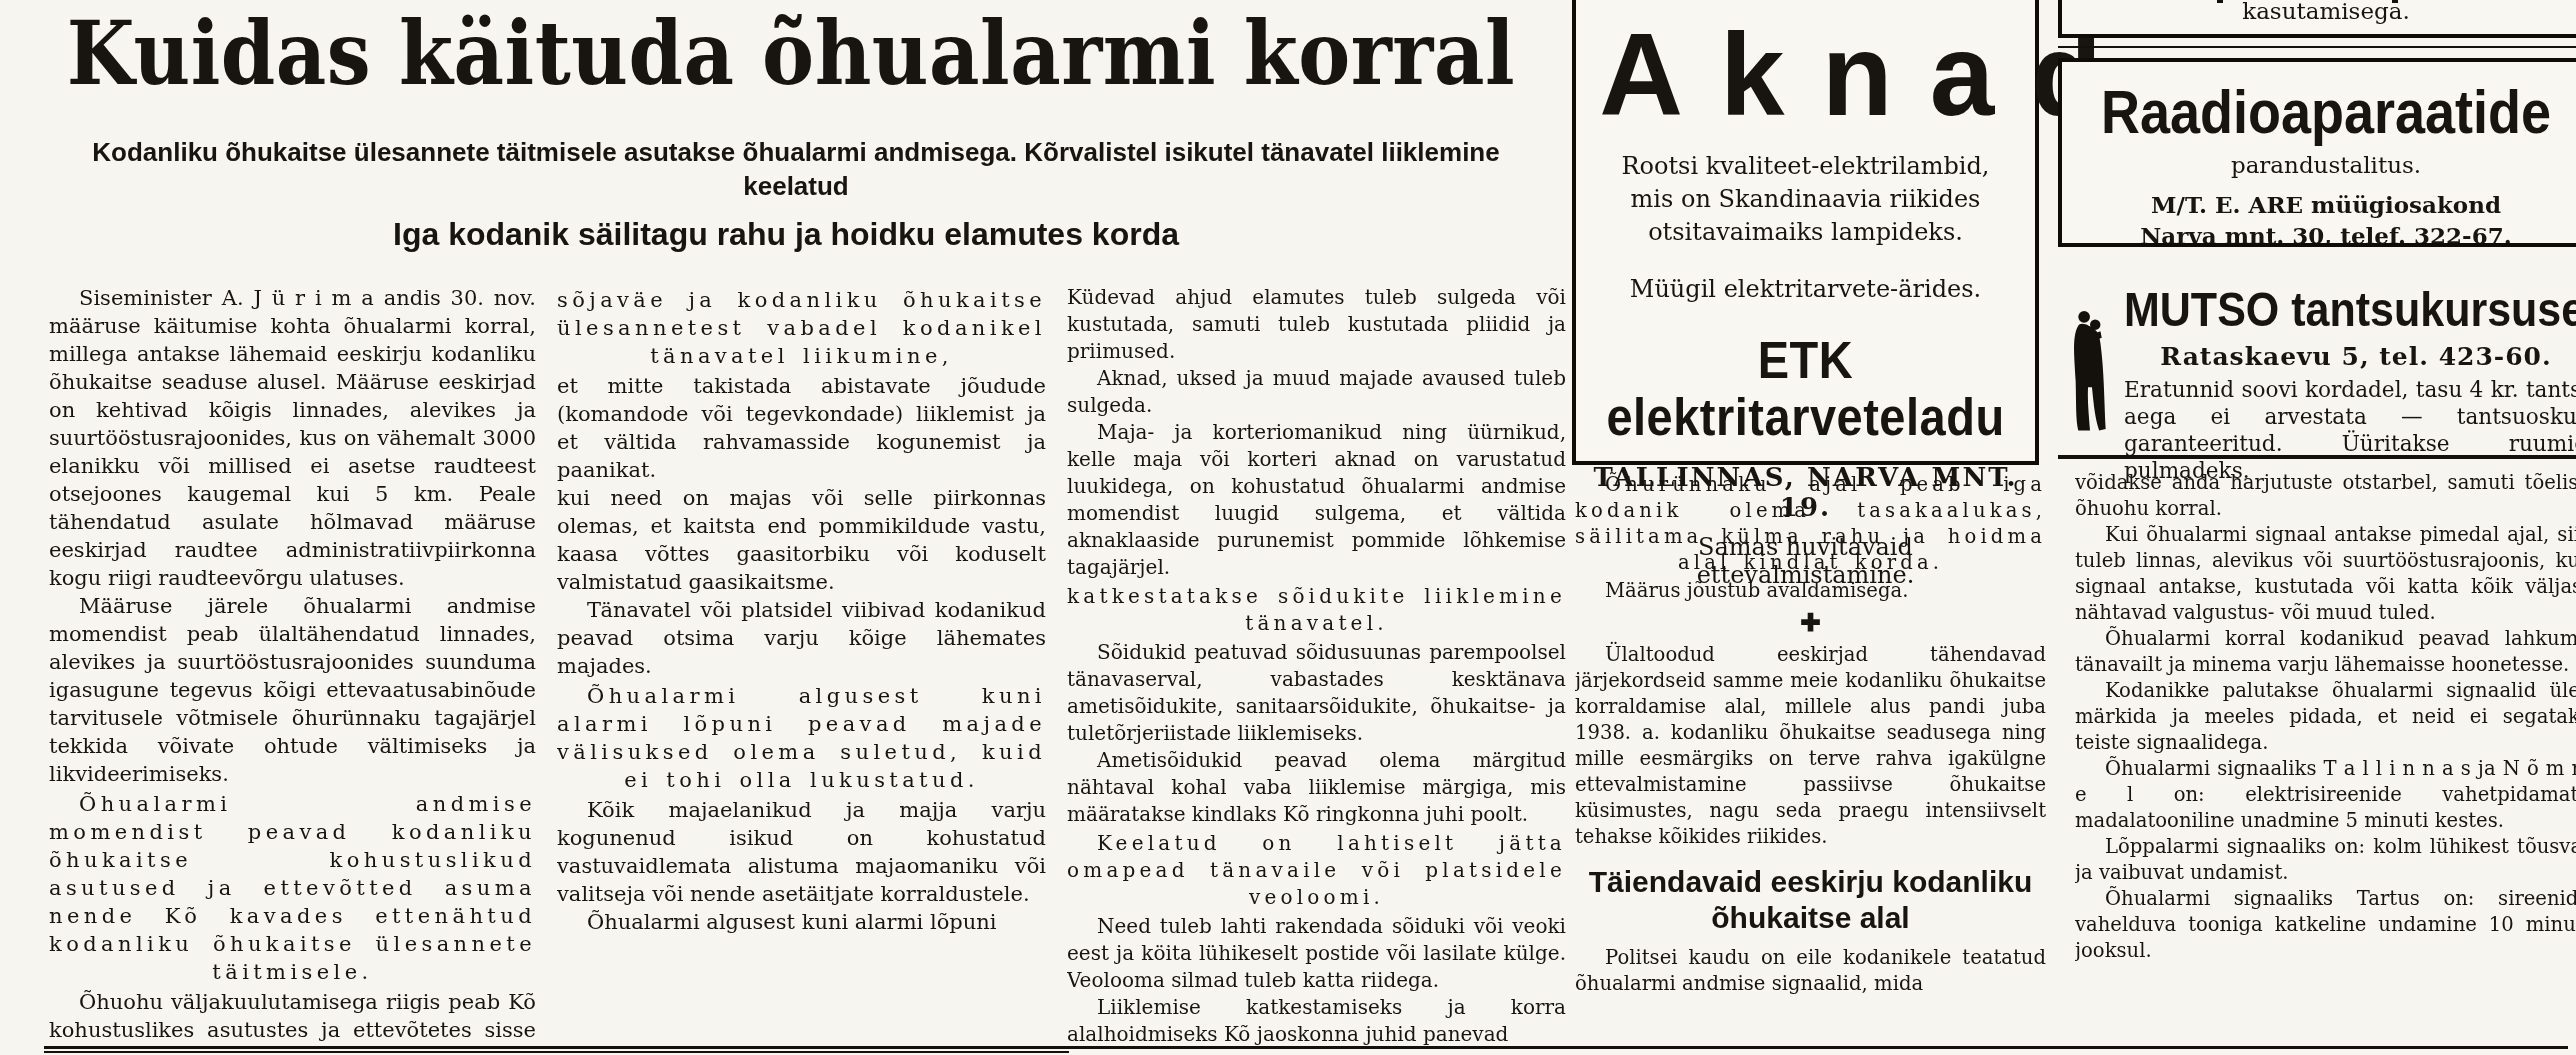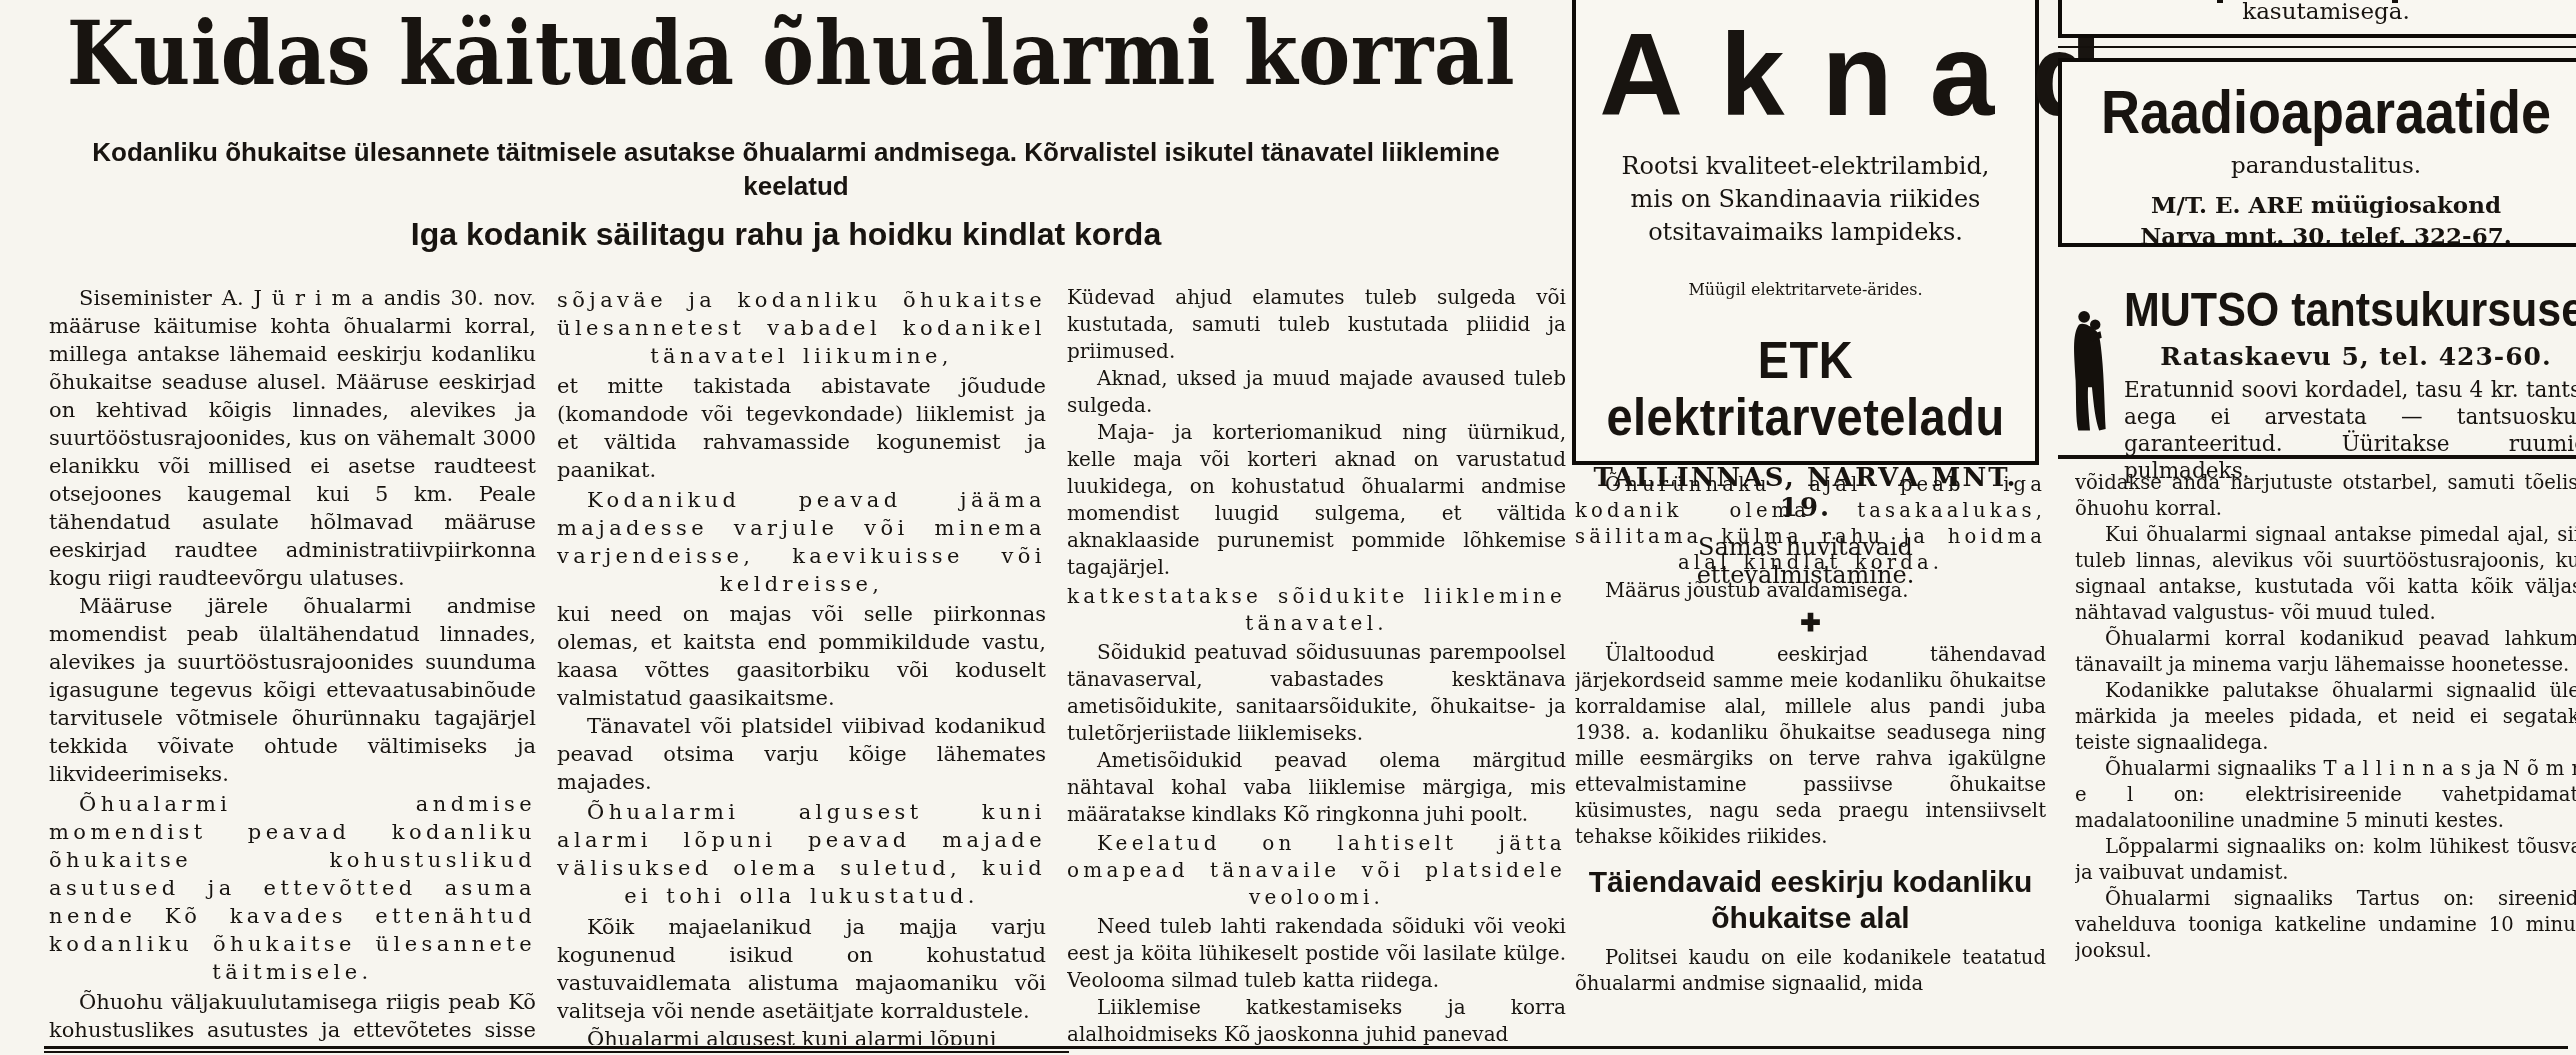--- a/index.html
+++ b/index.html
@@ -46,21 +46,21 @@
   .luma{
     position:absolute;left:1572px;top:-7.2px;width:459px;height:464px;
     border:4.6px solid #0e0b08;background:#f9f7f1;text-align:center;
   }
   .luma-title{
     margin-top:14.4px;
     font-family:"Liberation Sans","DejaVu Sans",sans-serif;
     font-weight:bold;font-size:116px;line-height:129px;letter-spacing:0.32em;text-indent:0.2em;
   }
   .luma-body{margin:9.3px 23px 0 23px;font-size:24px;line-height:33px;text-align:center;}
-  .luma-mid{margin:25px 23px 16px 23px;font-size:16px;line-height:31px;}
+  .luma-mid{margin:25px 23px 16px 23px;font-size:24px;line-height:31px;}
   .luma-etk{
     margin-top:32px;
     font-family:"Liberation Sans","DejaVu Sans",sans-serif;
     font-weight:bold;font-size:47px;line-height:52px;letter-spacing:0.5px;transform:scaleY(1.1);
   }
   .luma-addr{margin-top:21px;font-weight:bold;font-size:26px;letter-spacing:2.1px;}
   .luma-last{margin:11.3px 20.6px 0 20.6px;font-size:24px;}
   
   .cutbox{
     position:absolute;left:2058px;top:-6.2px;width:528px;height:40px;
@@ -97,32 +97,31 @@
   .rule-bottom{left:44px;top:1046px;width:2524px;height:2.6px;}
   .rule-bottom2{left:44px;top:1051px;width:1025px;height:1.5px;}
 </style>
 </head>
 <body>
 
 <div class="page">
 
   <h1 class="headline">Kuidas käituda õhualarmi korral</h1>
   <p class="deck">Kodanliku õhukaitse ülesannete täitmisele asutakse õhualarmi andmisega.  Kõrvalistel isikutel tänavatel liiklemine keelatud</p>
-  <h2 class="crosshead">Iga kodanik säilitagu rahu ja hoidku kindlat korda</h2>
+  <h2 class="crosshead">Iga kodanik säilitagu rahu ja hoidku elamutes korda</h2>
 
   <div class="col col1">
       <p class="para">Siseminister A. J ü r i m a andis 30. nov. määruse käitumise kohta õhualarmi korral, millega antakse lähemaid eeskirju kodanliku õhukaitse seaduse alusel. Määruse eeskirjad on kehtivad kõigis linnades, alevikes ja suurtööstusrajoonides, kus on vähemalt 3000 elanikku või millised ei asetse raudteest otsejoones kaugemal kui 5 km. Peale tähendatud asulate hõlmavad määruse eeskirjad raudtee administratiivpiirkonna kogu riigi raudteevõrgu ulatuses.</p>
       <p class="para">Määruse järele õhualarmi andmise momendist peab ülaltähendatud linnades, alevikes ja suurtööstusrajoonides suunduma igasugune tegevus kõigi ettevaatusabinõude tarvitusele võtmisele õhurünnaku tagajärjel tekkida võivate ohtude vältimiseks ja likvideerimiseks.</p>
       <p class="para sp">Õhualarmi andmise momendist peavad kodanliku õhukaitse kohustuslikud asutused ja ettevõtted asuma nende Kõ kavades ettenähtud kodanliku õhukaitse ülesannete täitmisele.</p>
       <p class="para">Õhuohu väljakuulutamisega riigis peab Kõ kohustuslikes asutustes ja ettevõtetes sisse seatama Kõ tegevkondadest alatine valve, kelle suuruse määrab kindlaks Kõ jaoskonna juht.</p>
     </div>
   <div class="col col2">
       <p class="para sp nc">sõjaväe ja kodanliku õhukaitse ülesannetest vabadel kodanikel tänavatel liikumine,</p>
       <p class="para nc">et mitte takistada abistavate jõudude (komandode või tegevkondade) liiklemist ja et vältida rahvamasside kogunemist ja paanikat.</p>
-      <p class="para sp">Kodanikud peavad jääma majadesse varjule või minema varjendeisse, kaevikuisse või keldreisse,</p>
       <p class="para nc">kui need on majas või selle piirkonnas olemas, et kaitsta end pommikildude vastu, kaasa võttes gaasitorbiku või koduselt valmistatud gaasikaitsme.</p>
       <p class="para">Tänavatel või platsidel viibivad kodanikud peavad otsima varju kõige lähemates majades.</p>
       <p class="para sp">Õhualarmi algusest kuni alarmi lõpuni peavad majade välisuksed olema suletud, kuid ei tohi olla lukustatud.</p>
       <p class="para">Kõik majaelanikud ja majja varju kogunenud isikud on kohustatud vastuvaidlemata alistuma majaomaniku või valitseja või nende asetäitjate korraldustele.</p>
       <p class="para">Õhualarmi algusest kuni alarmi lõpuni</p>
     </div>
   <div class="col col3">
       <p class="para nc">Küdevad ahjud elamutes tuleb sulgeda või kustutada, samuti tuleb kustutada pliidid ja priimused.</p>
       <p class="para">Aknad, uksed ja muud majade avaused tuleb sulgeda.</p>
       <p class="para">Maja- ja korteriomanikud ning üürnikud, kelle maja või korteri aknad on varustatud luukidega, on kohustatud õhualarmi andmise momendist luugid sulgema, et vältida aknaklaaside purunemist pommide lõhkemise tagajärjel.</p>

